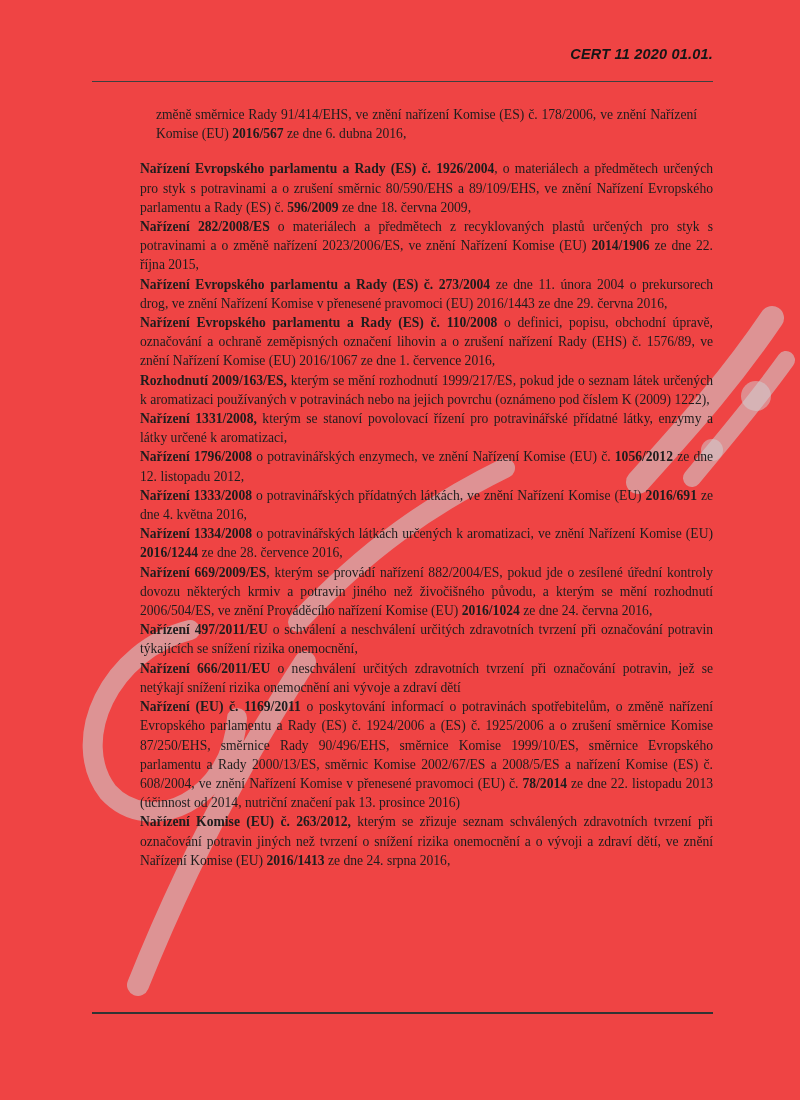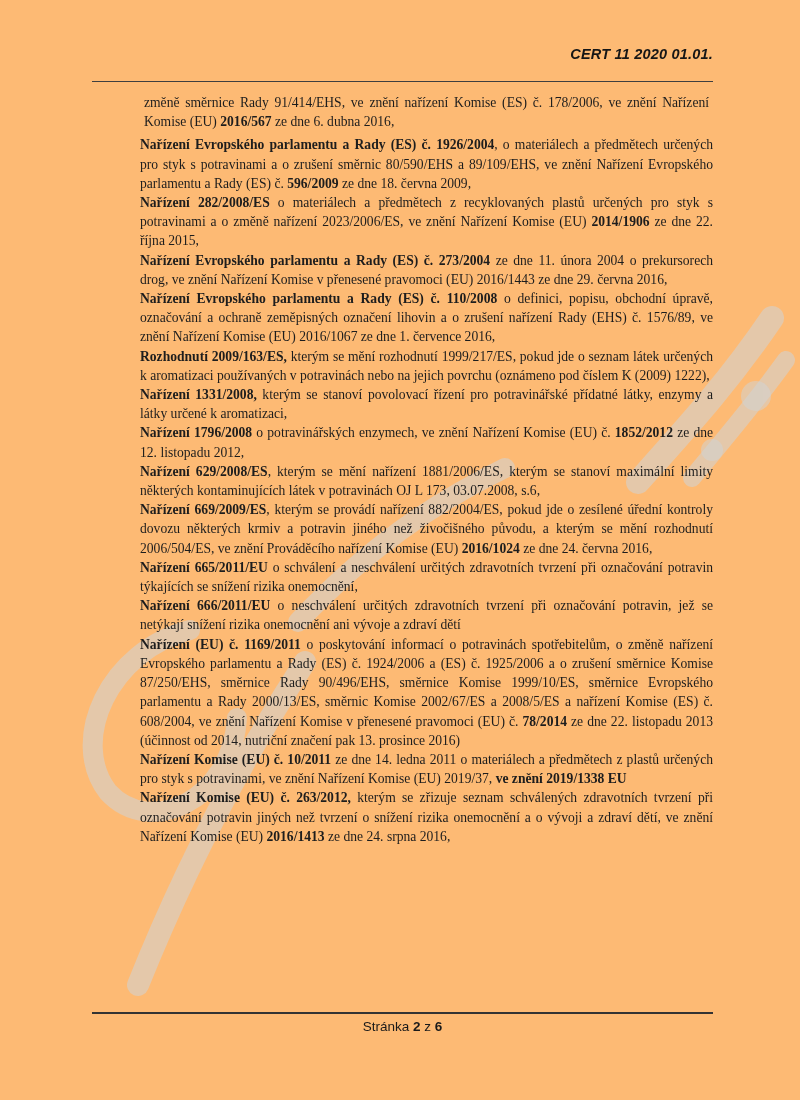--- a/index.html
+++ b/index.html
@@ -1,21 +1,21 @@
 <!DOCTYPE html>
 <html lang="cs"><head>
 <meta charset="utf-8">
 <style>
   html, body { margin: 0; padding: 0; background: #e9e9e9; }
   .page {
     position: relative;
     width: 800px;
     height: 1100px;
     margin: 0 auto;
-    background: #fdba74;
+    background: #ef4444;
     overflow: hidden;
     font-family: "Liberation Serif", serif;
     color: #1d1d1d;
   }
   
   .watermark {
     position: absolute;
     left: 0; top: 0;
     z-index: 0;
     pointer-events: none;
@@ -36,21 +36,21 @@
     top: 81px; left: 92px; width: 621px; height: 0;
     border-top: 1.6px solid #3f3f3f;
   }
   .content {
     top: 89px; left: 140px; width: 573px; height: 922px;
     overflow: hidden;
     font-size: 13.6px;
     line-height: 19.2px;
     text-align: justify;
   }
-  .content p.intro { margin: 4px; }
+  .content p.intro { margin: 16px; }
   .item { position: relative; margin: 0; }
   .b { font-weight: bold; }
   .rule-bottom {
     top: 1012px; left: 92px; width: 621px; height: 0;
     border-top: 2px solid #333333;
   }
   .footer {
     top: 1019px; left: 92px; width: 621px;
     text-align: center;
     font-family: "Liberation Sans", sans-serif;
@@ -84,29 +84,26 @@
 
   <div class="layer content">
     <p class="intro"><span>změně směrnice Rady 91/414/EHS, ve znění nařízení Komise (ES) č. 178/2006, ve znění Nařízení Komise (EU) </span><span class="b">2016/567</span><span> ze dne 6. dubna 2016,</span></p>
     <div id="reg-list">
         <div class="item"><span><span class="b">Nařízení Evropského parlamentu a Rady (ES) č. 1926/2004</span><span>, o materiálech a předmětech určených pro styk s potravinami a o zrušení směrnic 80/590/EHS a 89/109/EHS, ve znění Nařízení Evropského parlamentu a Rady (ES) č. </span><span class="b">596/2009</span><span> ze dne 18. června 2009,</span></span></div>
         <div class="item"><span><span class="b">Nařízení 282/2008/ES</span><span> o materiálech a předmětech z recyklovaných plastů určených pro styk s potravinami a o změně nařízení 2023/2006/ES, ve znění Nařízení Komise (EU) </span><span class="b">2014/1906</span><span> ze dne 22. října 2015,</span></span></div>
         <div class="item"><span><span class="b">Nařízení Evropského parlamentu a Rady (ES) č. 273/2004</span><span> ze dne 11. února 2004 o prekursorech drog, ve znění Nařízení Komise v přenesené pravomoci (EU) 2016/1443 ze dne 29. června 2016,</span></span></div>
         <div class="item"><span><span class="b">Nařízení Evropského parlamentu a Rady (ES) č. 110/2008</span><span> o definici, popisu, obchodní úpravě, označování a ochraně zeměpisných označení lihovin a o zrušení nařízení Rady (EHS) č. 1576/89, ve znění Nařízení Komise (EU) 2016/1067 ze dne 1. července 2016,</span></span></div>
         <div class="item"><span><span class="b">Rozhodnutí 2009/163/ES,</span><span> kterým se mění rozhodnutí 1999/217/ES, pokud jde o seznam látek určených k aromatizaci používaných v potravinách nebo na jejich povrchu (oznámeno pod číslem K (2009) 1222),</span></span></div>
         <div class="item"><span><span class="b">Nařízení 1331/2008,</span><span> kterým se stanoví povolovací řízení pro potravinářské přídatné látky, enzymy a látky určené k aromatizaci,</span></span></div>
-        <div class="item"><span><span class="b">Nařízení 1796/2008</span><span> o potravinářských enzymech, ve znění Nařízení Komise (EU) č. </span><span class="b">1852/2012</span><span> ze dne 12. listopadu 2012,</span></span></div>
-        <div class="item"><span><span class="b">Nařízení 629/2008/ES</span><span>, kterým se mění nařízení 1881/2006/ES, kterým se stanoví maximální limity některých kontaminujících látek v potravinách OJ L 173, 03.07.2008, s.6,</span></span></div>
+        <div class="item"><span><span class="b">Nařízení 1796/2008</span><span> o potravinářských enzymech, ve znění Nařízení Komise (EU) č. </span><span class="b">1056/2012</span><span> ze dne 12. listopadu 2012,</span></span></div>
+        <div class="item"><span><span class="b">Nařízení 1333/2008</span><span> o potravinářských přídatných látkách, ve znění Nařízení Komise (EU) </span><span class="b">2016/691</span><span> ze dne 4. května 2016,</span></span></div>
+        <div class="item"><span><span class="b">Nařízení 1334/2008</span><span> o potravinářských látkách určených k aromatizaci, ve znění Nařízení Komise (EU) </span><span class="b">2016/1244</span><span> ze dne 28. července 2016,</span></span></div>
         <div class="item"><span><span class="b">Nařízení 669/2009/ES</span><span>, kterým se provádí nařízení 882/2004/ES, pokud jde o zesílené úřední kontroly dovozu některých krmiv a potravin jiného než živočišného původu, a kterým se mění rozhodnutí 2006/504/ES, ve znění Prováděcího nařízení Komise (EU) </span><span class="b">2016/1024</span><span> ze dne 24. června 2016,</span></span></div>
-        <div class="item"><span><span class="b">Nařízení 665/2011/EU</span><span> o schválení a neschválení určitých zdravotních tvrzení při označování potravin týkajících se snížení rizika onemocnění,</span></span></div>
+        <div class="item"><span><span class="b">Nařízení 497/2011/EU</span><span> o schválení a neschválení určitých zdravotních tvrzení při označování potravin týkajících se snížení rizika onemocnění,</span></span></div>
         <div class="item"><span><span class="b">Nařízení 666/2011/EU</span><span> o neschválení určitých zdravotních tvrzení při označování potravin, jež se netýkají snížení rizika onemocnění ani vývoje a zdraví dětí</span></span></div>
         <div class="item"><span><span class="b">Nařízení (EU) č. 1169/2011</span><span>  o poskytování informací o potravinách spotřebitelům, o změně nařízení Evropského parlamentu a Rady (ES) č. 1924/2006 a (ES) č. 1925/2006 a o zrušení směrnice Komise 87/250/EHS, směrnice Rady 90/496/EHS, směrnice Komise 1999/10/ES, směrnice Evropského parlamentu a Rady 2000/13/ES, směrnic Komise 2002/67/ES a 2008/5/ES a nařízení Komise (ES) č. 608/2004, ve znění Nařízení Komise v přenesené pravomoci (EU) č. </span><span class="b">78/2014</span><span> ze dne 22. listopadu 2013 (účinnost od 2014, nutriční značení pak 13. prosince 2016)</span></span></div>
-        <div class="item"><span><span class="b">Nařízení Komise (EU) č. 10/2011</span><span> ze dne 14. ledna 2011 o materiálech a předmětech z plastů určených pro styk s potravinami, ve znění Nařízení Komise (EU) 2019/37, </span><span class="b">ve znění 2019/1338 EU</span></span></div>
         <div class="item"><span><span class="b">Nařízení Komise (EU) č. 263/2012,</span><span> kterým se zřizuje seznam schválených zdravotních tvrzení při označování potravin jiných než tvrzení o snížení rizika onemocnění a o vývoji a zdraví dětí, ve znění Nařízení Komise (EU) </span><span class="b">2016/1413</span><span> ze dne 24. srpna 2016,</span></span></div>
       </div>
   </div>
 
   <div class="layer rule-bottom"></div>
-  <div class="layer footer">
-    <span><span>Stránka </span><span class="b">2</span><span> z </span><span class="b">6</span></span>
-  </div>
 
 </div>
 
 </body></html>

